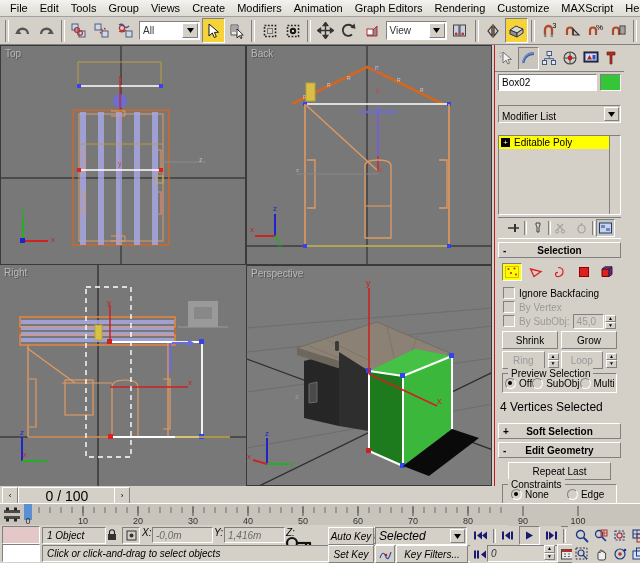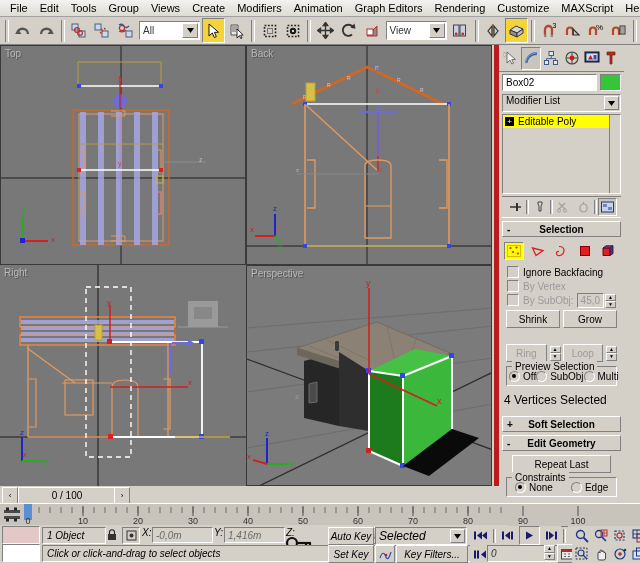--- a/index.html
+++ b/index.html
@@ -34,34 +34,34 @@
   
   #viewports{position:absolute;left:0;top:45px;width:492px;height:441px;background:#4a4a4a;}
   .vp{position:absolute;background:#787878;overflow:hidden;}
   .vp-label{position:absolute;left:4px;top:2px;color:#b9b9b9;font-size:10px;
             text-shadow:1px 1px 0 #555;pointer-events:none;}
   .vp.active{outline:2px solid #ffff00;outline-offset:-2px;z-index:5;}
   .vp.inactive{border:1px solid #3a3a3a;box-sizing:border-box;}
 
   
   #cmdpanel{position:absolute;left:494px;top:45px;width:130px;height:441px;background:#d4d0c8;
-            border-left:5px solid #b91c1c;box-sizing:border-box;}
+            border-left:1px solid #b91c1c;box-sizing:border-box;}
   #cp-tabs{display:flex;height:24px;align-items:center;padding:1px 2px;background:#d4d0c8;
            border-bottom:1px solid #808080;}
   .cp-tab{width:22px;height:21px;display:flex;align-items:center;justify-content:center;
           background:#d4d0c8;border:1px solid transparent;}
   .cp-tab.on{border-color:#808080 #ffffff #ffffff #808080;background:#c9c5bd;}
   .cp-row{display:flex;align-items:center;padding:2px 3px;}
   .name-field{flex:1;height:15px;background:#fff;border:1px solid;
               border-color:#808080 #ffffff #ffffff #808080;
               display:flex;align-items:center;padding-left:3px;font-size:10px;}
   .color-swatch{width:19px;height:15px;margin-left:3px;border:1px solid;
                 border-color:#808080 #ffffff #ffffff #808080;}
-  .mod-combo{margin:1px 3px;height:16px;background:#d4d0c8;border:1px solid;
-             border-color:#808080 #ffffff #ffffff #808080;display:flex;align-items:flex-start;
+  .mod-combo{margin:12px 3px;height:16px;background:#d4d0c8;border:1px solid;
+             border-color:#808080 #ffffff #ffffff #808080;display:flex;align-items:flex-end;
              position:relative;}
   .mod-combo span{padding-left:3px;font-size:10px;}
   .mod-combo .arrow{position:absolute;right:1px;top:1px;width:13px;height:12px;background:#d4d0c8;
        border:1px solid;border-color:#ffffff #808080 #808080 #ffffff;
        display:flex;align-items:center;justify-content:center;}
   .stack{margin:2px 3px;height:78px;background:#d4d0c8;border:1px solid;
          border-color:#808080 #ffffff #ffffff #808080;overflow:hidden;position:relative;}
   .stack-item{height:13px;display:flex;align-items:center;padding-left:2px;font-size:10px;}
   .stack-item.sel{background:#ffff00;}
   .stack-plus{width:9px;height:9px;background:#000;color:#fff;font-size:8px;line-height:9px;
@@ -112,21 +112,21 @@
                   border-radius:50%;background:#000;}
   .status-line{text-align:left;font-size:12px;padding:5px 0 3px 0;}
 
   
   #timeslider{position:absolute;left:0;top:486px;width:492px;height:17px;background:#d4d0c8;}
   .ts-arrow{width:14px;height:15px;background:#d4d0c8;border:1px solid;
             border-color:#ffffff #808080 #808080 #ffffff;
             display:flex;align-items:center;justify-content:center;font-size:8px;}
   .ts-field{height:15px;background:#d4d0c8;border:1px solid;
             border-color:#ffffff #808080 #808080 #ffffff;
-            display:flex;align-items:center;justify-content:center;font-size:10px;}
+            display:flex;align-items:center;justify-content:center;font-size:14px;}
   #trackbar{position:absolute;left:0;top:503px;width:640px;height:22px;background:#c8c4bc;
             border-top:1px solid #fff;border-bottom:1px solid #808080;}
 
   
   #bottombar{position:absolute;left:0;top:525px;width:508px;height:38px;background:#d4d0c8;font-style:italic;}
   .num-field{height:14px;background:#d6d2ca;border:1px solid;
              border-color:#808080 #ffffff #ffffff #808080;
              display:flex;align-items:center;padding-left:3px;font-size:10px;color:#6a6a6a;}
   .bb-btn{background:#d4d0c8;border:1px solid;border-color:#ffffff #808080 #808080 #ffffff;
           display:flex;align-items:center;justify-content:center;font-size:10px;}
@@ -720,21 +720,21 @@
           <span class="spinner">
               <div>▲</div>
               <div>▼</div>
             </span>
         </div>
 
         <div style="display:flex;gap:3px;margin:3px 2px 0 2px;">
           <div class="pbtn" style="flex:1">Shrink</div>
           <div class="pbtn" style="flex:1">Grow</div>
         </div>
-        <div style="display:flex;gap:2px;margin:16px 2px 0 2px;align-items:center;">
+        <div style="display:flex;gap:2px;margin:2px 2px 0 2px;align-items:center;">
           <div class="pbtn dis dim" style="flex:1">Ring</div>
           <span class="spinner" style="height:15px">
               <div>▲</div>
               <div>▼</div>
             </span>
           <div class="pbtn dis dim" style="flex:1">Loop</div>
           <span class="spinner" style="height:15px">
               <div>▲</div>
               <div>▼</div>
             </span>

